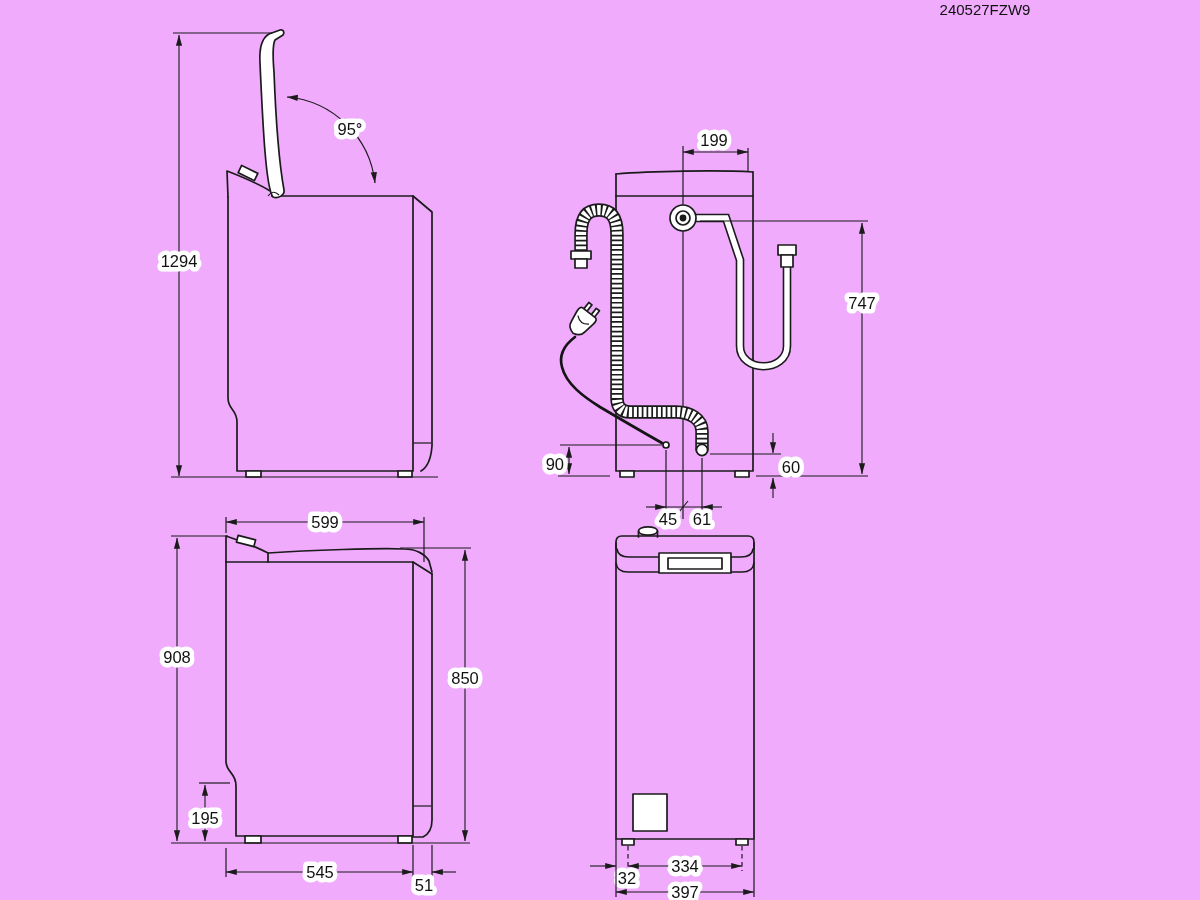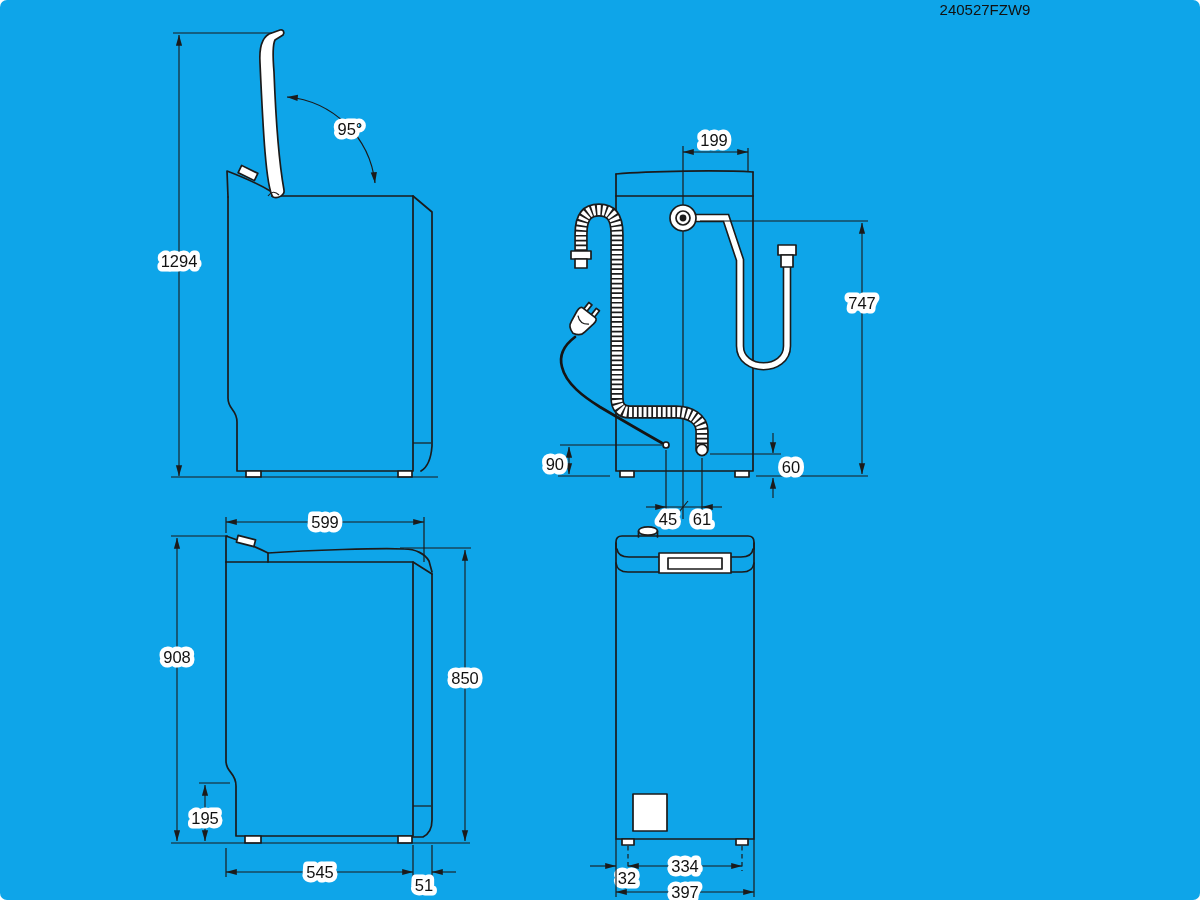--- a/index.html
+++ b/index.html
@@ -1,16 +1,16 @@
 <!DOCTYPE html>
 <html><head>
 <meta charset="utf-8">
 <style>
   html,body{margin:0;padding:0;background:#ffffff;}
-  .stage{position:relative;width:1200px;height:900px;background:#0ea5e9;overflow:hidden;border-radius:7px;}
+  .stage{position:relative;width:1200px;height:900px;background:#f0abfc;overflow:hidden;}
   svg{display:block;}
   .ol  {fill:none;stroke:#1b1b1b;stroke-width:1.7;stroke-linejoin:round;stroke-linecap:round;}
   .olf {fill:#fff;stroke:#1b1b1b;stroke-width:1.7;stroke-linejoin:round;}
   .thin{fill:none;stroke:#1b1b1b;stroke-width:1.2;}
   .dim {fill:none;stroke:#1b1b1b;stroke-width:1.1;}
   .dash{stroke-dasharray:4.5 3.5;}
   .txt {font:16.5px "Liberation Sans", sans-serif;fill:#111;}
   .doc {font:15px "Liberation Sans", sans-serif;fill:#111;}
   .halo{paint-order:stroke;stroke:#fff;stroke-width:9px;stroke-linejoin:round;}
   .hose-o{fill:none;stroke:#1b1b1b;stroke-width:13.5;stroke-linecap:round;}

